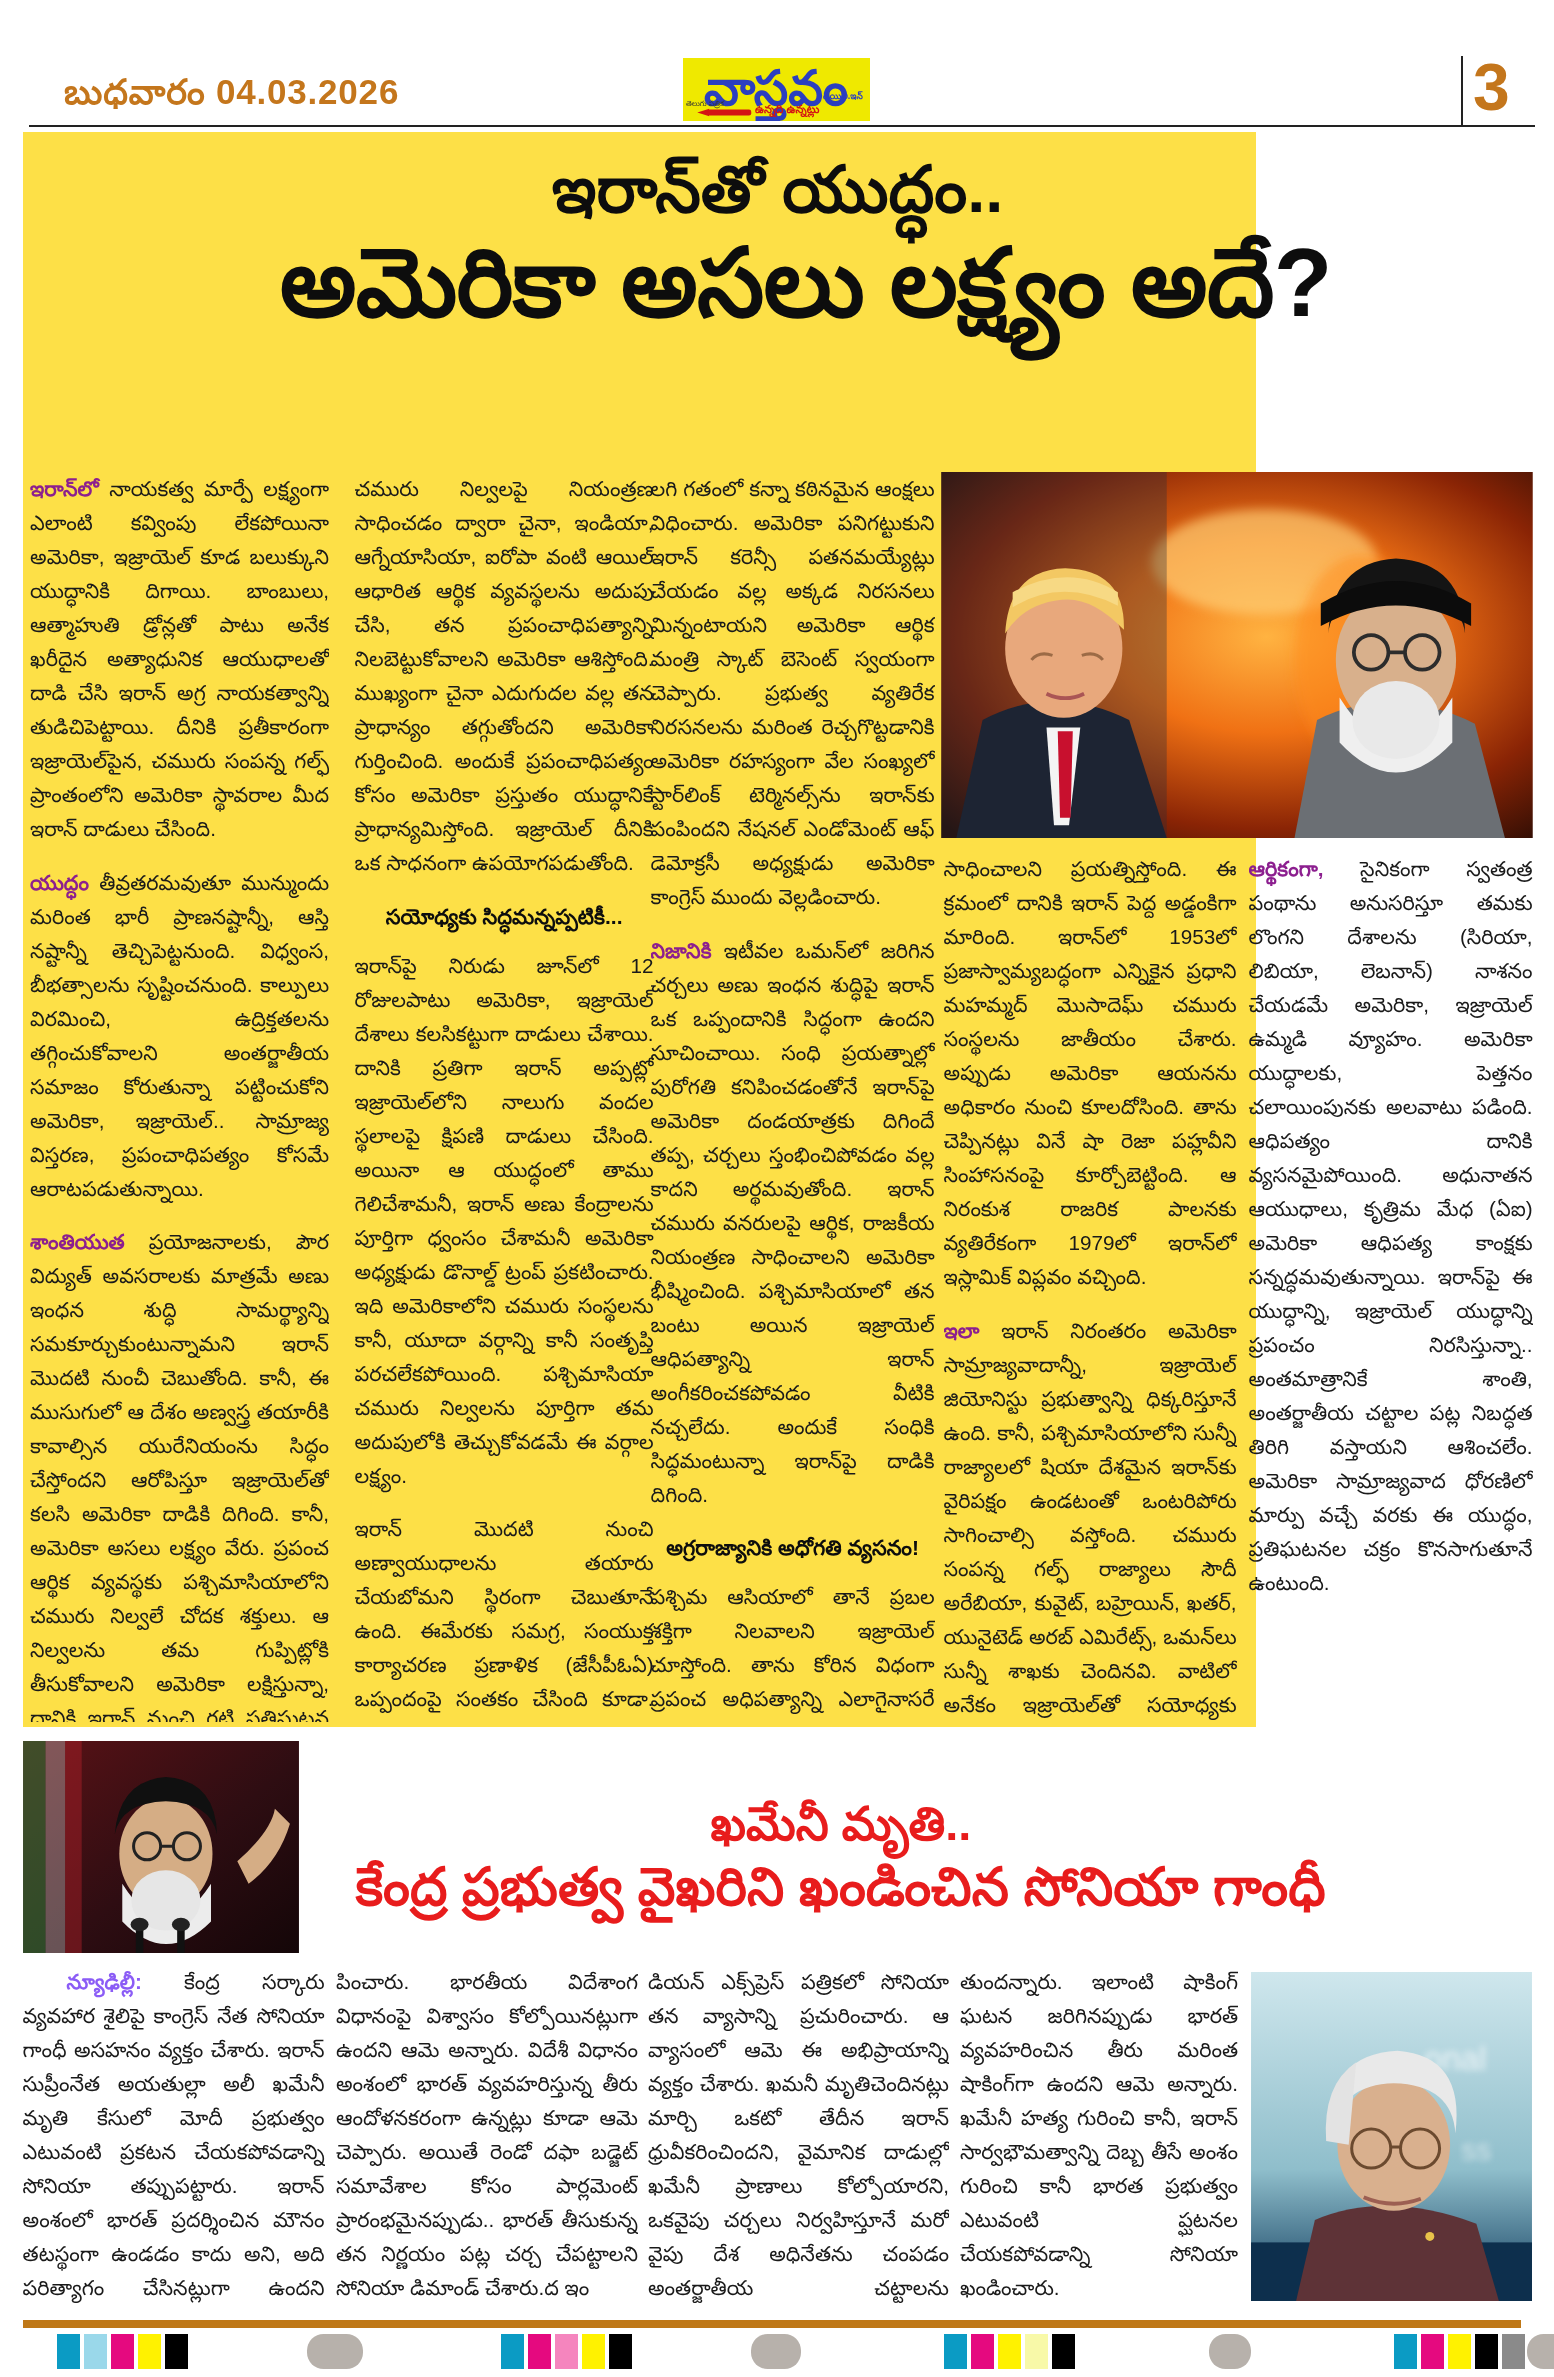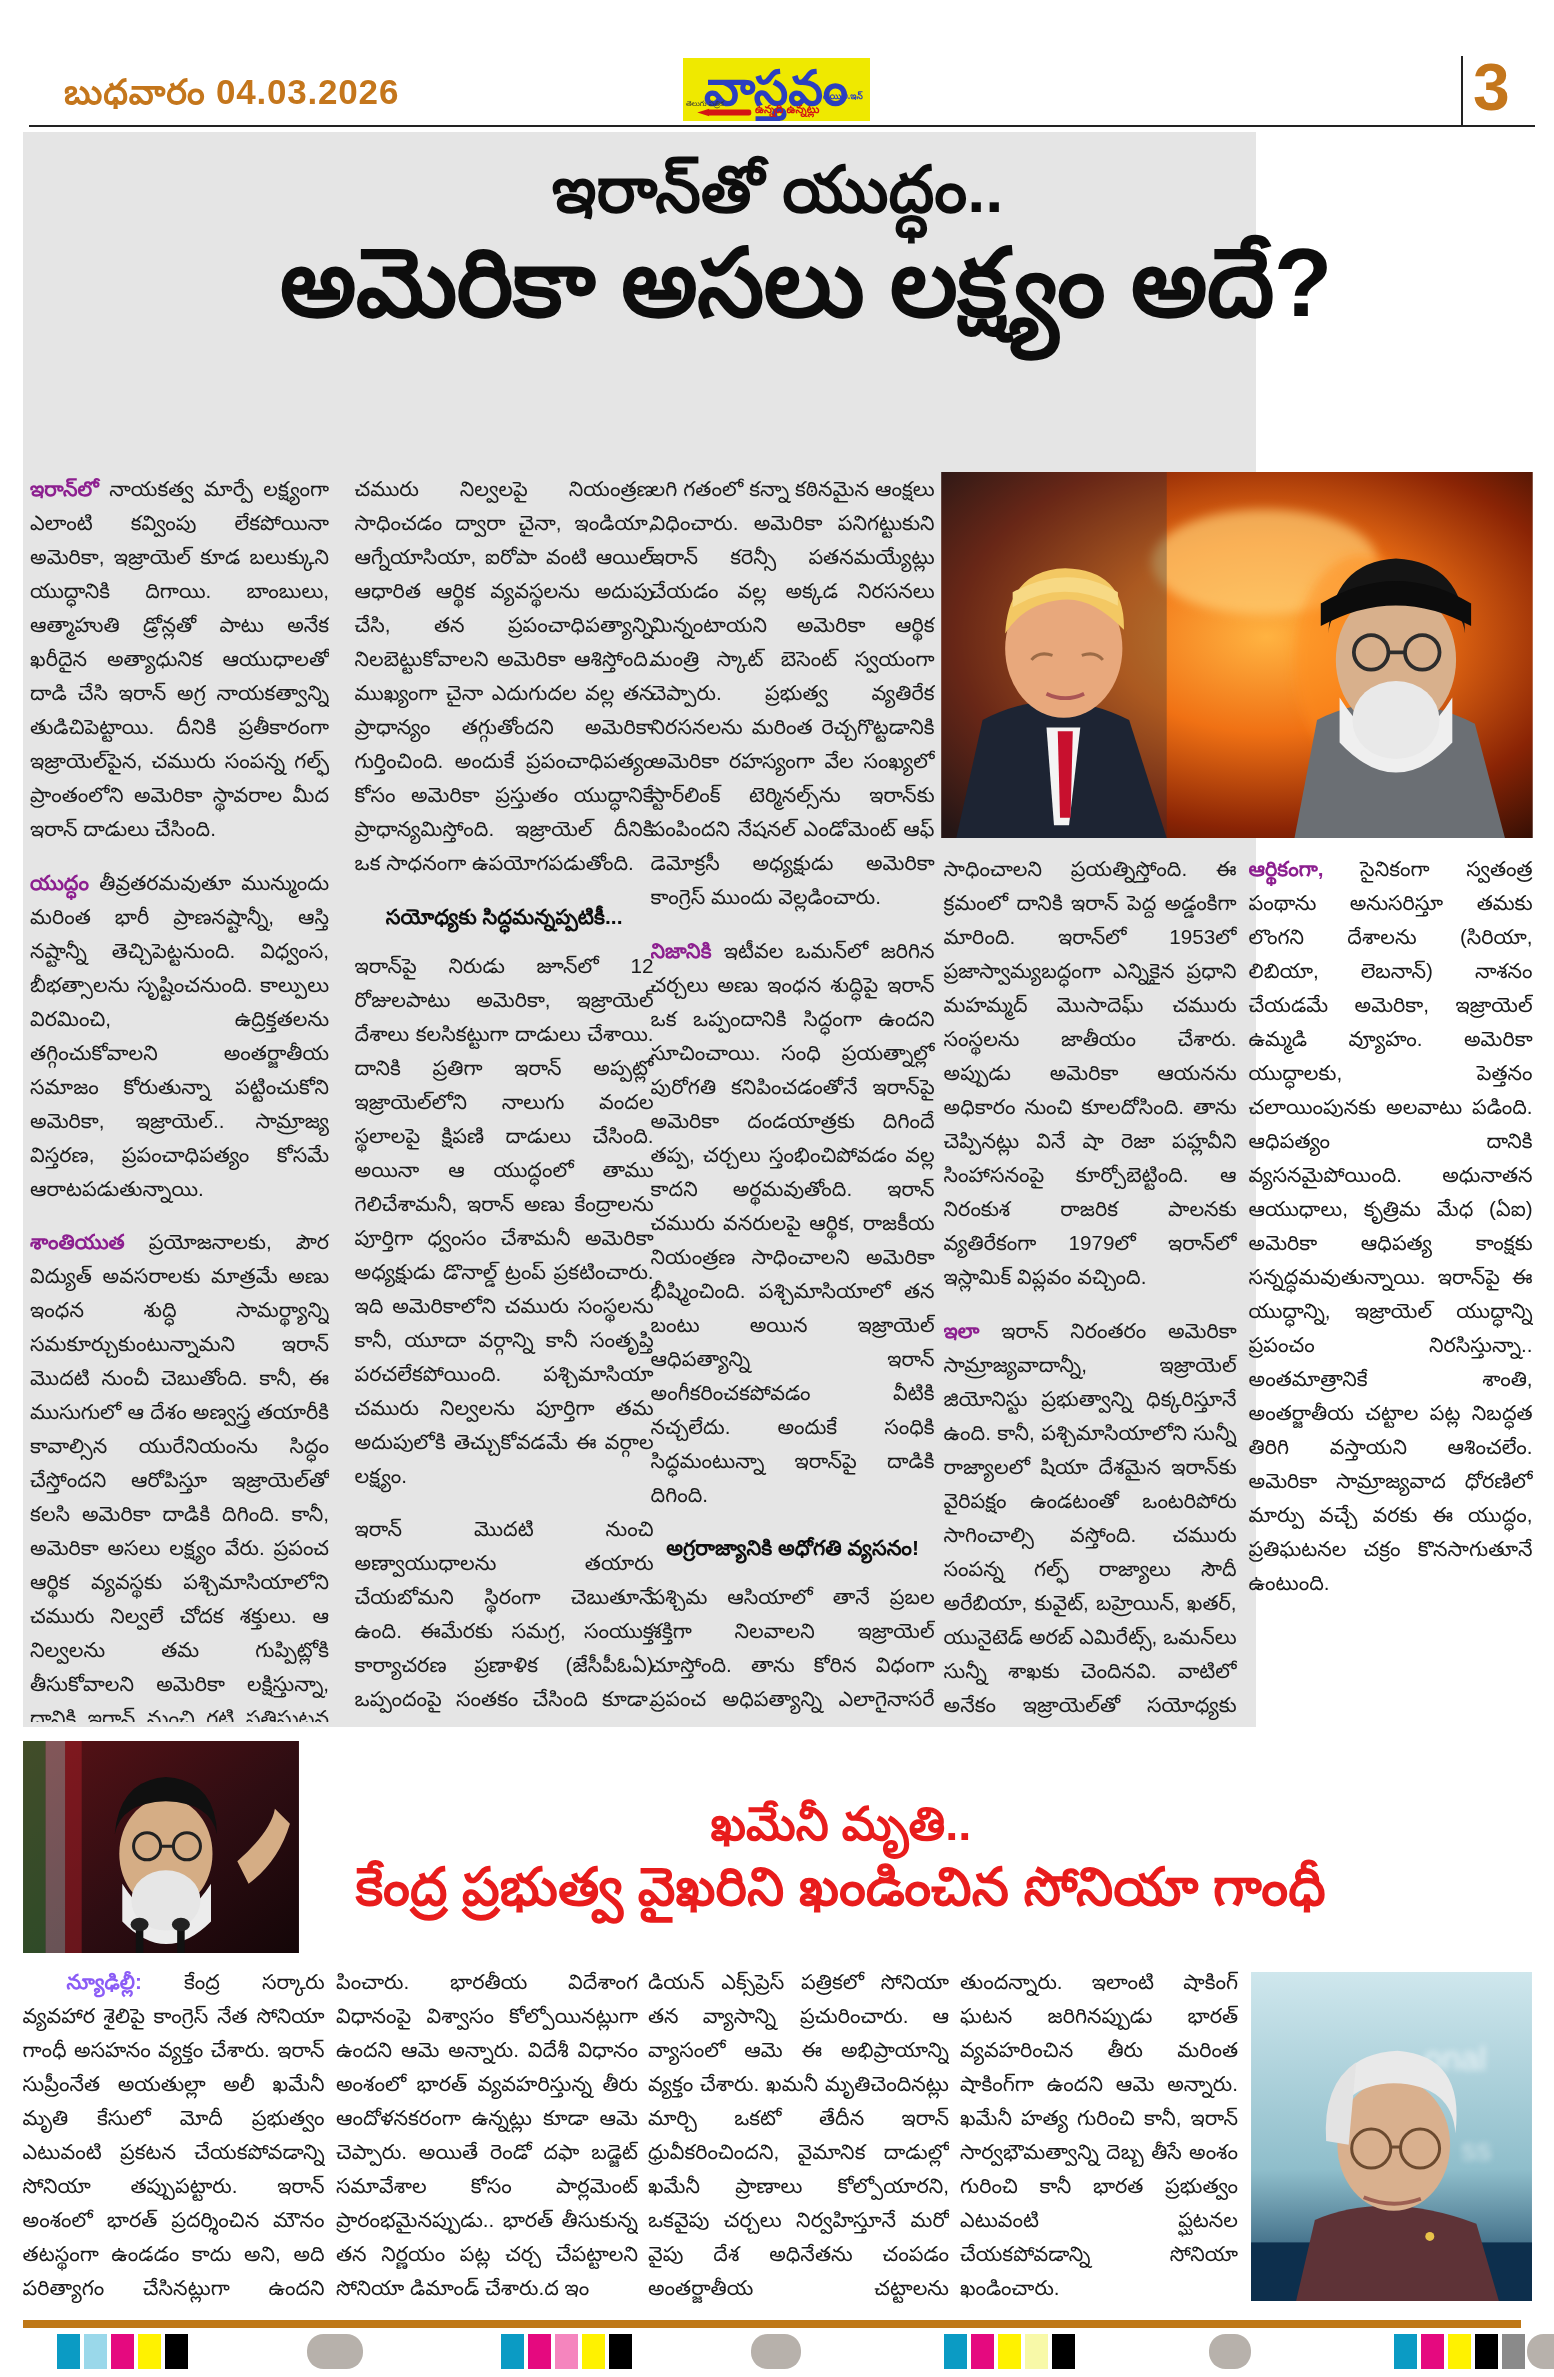--- a/index.html
+++ b/index.html
@@ -15,21 +15,21 @@
   .masthead{position:absolute;left:683px;top:58px;width:187px;height:63px;background:#efe900;
             overflow:hidden;}
   .masthead-title{position:absolute;left:21px;top:1.5px;font-size:49px;font-weight:bold;color:#2b3fc0;
                   font-family:"DejaVu Sans",sans-serif;}
   .masthead-tagline{position:absolute;left:72px;top:45px;font-size:11.3px;font-weight:bold;color:#d41414;}
   .masthead-edition{position:absolute;left:140px;top:33px;font-size:9px;color:#2b3fc0;font-weight:bold;}
   .masthead-small{position:absolute;left:3px;top:41px;font-size:7.5px;color:#333;line-height:1.3;}
   .pen-icon{position:absolute;left:13.5px;top:50px;width:56px;height:9px;}
 
   
-  .main-block{position:absolute;left:22.6px;top:132px;width:1233px;height:1595px;background:#e5e5e5;}
+  .main-block{position:absolute;left:22.6px;top:132px;width:1233px;height:1595px;background:#fde047;}
   .kicker{position:absolute;left:0;top:19.6px;width:1510px;text-align:center;
           font-size:65px;font-weight:bold;color:#0d0d0d;}
   .headline{position:absolute;left:0;top:96px;width:1510px;text-align:center;
             font-size:96px;font-weight:bold;color:#0d0d0d;letter-spacing:-0.8px;padding-left:28px;}
 
   .col{position:absolute;overflow:hidden;font-size:20.7px;line-height:34px;text-align:justify;}
   .para{margin:0 0 19.6px 0;}
   .lead{font-weight:bold;color:#8c1f8f;}
   .subhead{text-align:center;font-weight:bold;font-size:21px;margin:3px 0 15px 0;color:#0d0d0d;}
   #second-story .lead{color:#8b5cf6;margin-left:44px;}

